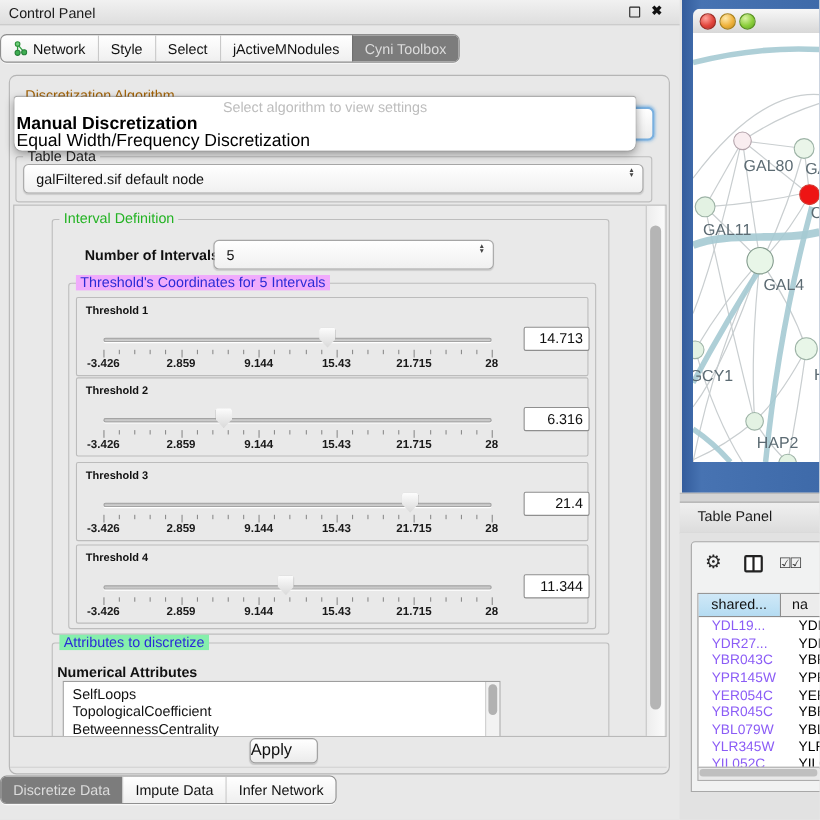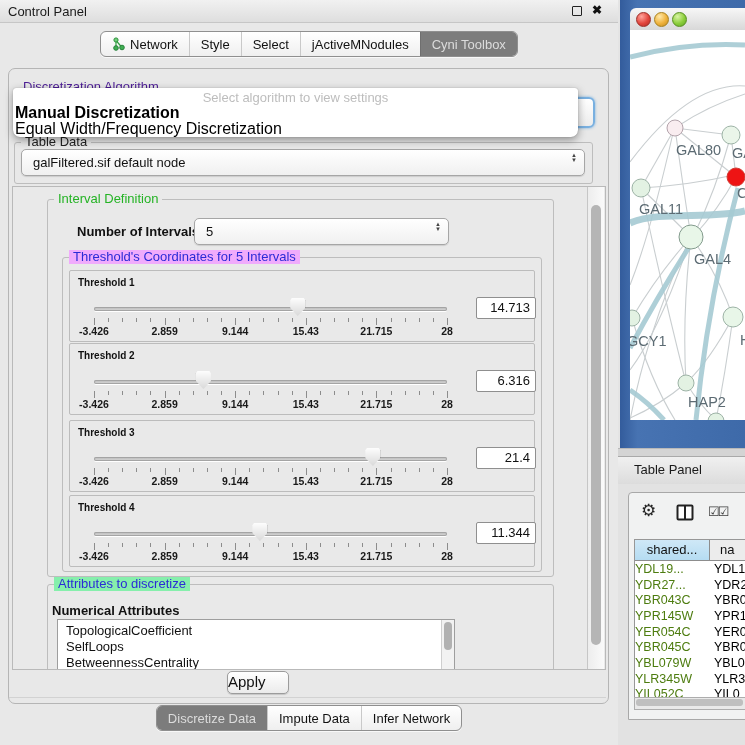--- a/index.html
+++ b/index.html
@@ -9,31 +9,31 @@
     -webkit-font-smoothing:antialiased;
   }
   
   .left-panel{position:absolute;left:0;top:0;width:618px;height:745px;background:#e8e8e8}
   .titlebar{position:absolute;left:0;top:0;right:0;height:22px;
     background:linear-gradient(#f1f1f1,#dedede);border-bottom:1px solid #c6c6c6}
   .titlebar .title{position:absolute;left:8px;top:4px;font-size:13px;color:#1a1a1a}
   .float-icon{position:absolute;right:36px;top:6px;width:8px;height:8px;border:1.5px solid #222;border-radius:1px;background:transparent}
   .close-icon{position:absolute;right:16px;top:3px;font-size:12px;font-weight:bold;color:#111}
 
-  .tabs-row{position:absolute;left:0;right:0;display:flex;justify-content:center}
+  .tabs-row{position:absolute;left:0;right:0;display:flex;justify-content:flex-start}
   .tabs-row.top{top:31px}
   .segmented{display:inline-flex;height:24px;border:1px solid #8f8f8f;border-radius:6px;overflow:hidden;
     background:linear-gradient(#ffffff,#efefef);box-shadow:0 1px 0 rgba(255,255,255,.7)}
   .seg{display:flex;align-items:center;gap:5px;padding:0 11px;font-size:13px;color:#111;border-left:1px solid #c9c9c9;cursor:default;white-space:nowrap}
   .seg:first-child{border-left:none}
   .seg.selected{background:#7c7c7c;color:#dcdcdc;border-left-color:#6f6f6f}
 
   .outer-group{position:absolute;left:8px;top:68px;width:599px;height:634px;
     border:1px solid #b5b5b5;border-radius:7px;background:#e8e8e8}
-  .alg-label{position:absolute;left:20px;top:79px;font-size:13px;color:#4c1d95;background:#e8e8e8;padding:0 3px;z-index:2}
+  .alg-label{position:absolute;left:20px;top:79px;font-size:13px;color:#a16207;background:#e8e8e8;padding:0 3px;z-index:2}
 
   .combo-fragment{position:absolute;left:545px;top:97px;width:46px;height:27px;border-radius:6px;
     border:2px solid #79b0e0;background:linear-gradient(#fff,#ececec);z-index:4;box-shadow:0 0 3px rgba(90,160,220,.8)}
 
   .popup{position:absolute;left:13px;top:88px;width:565px;height:49px;background:#fff;z-index:10;
     border-radius:3px 3px 7px 7px;box-shadow:0 3px 9px rgba(0,0,0,.38),0 0 1px rgba(0,0,0,.35)}
   .popup-hint{position:absolute;left:0;right:0;top:2px;text-align:center;font-size:13px;color:#bdbdbd}
   .popup-item{position:absolute;left:2px;font-size:16px;color:#000;white-space:nowrap}
   .popup-item.first{top:16px;font-weight:bold}
   .popup-item.second{top:32px}
@@ -115,21 +115,21 @@
   .gear{position:absolute;left:12px;top:8px;font-size:17px;color:#262626;line-height:20px}
   .colicon{position:absolute;left:47px;top:11px}
   .checks{position:absolute;left:79px;top:11px;font-size:13px;color:#3a3a3a;letter-spacing:-2px}
 
   .grid{position:absolute;left:5px;top:46px;width:112px;height:158px;border:1px solid #979797;background:#fff;overflow:hidden}
   .grid-head{display:flex;height:21px}
   .gh1{width:74px;background:linear-gradient(#cfe8f7,#b5dcf2);border-right:1px solid #8d8d8d;border-bottom:1px solid #8d8d8d;
     font-size:13px;color:#111;text-align:center;line-height:20px}
   .gh2{flex:1;background:#ececec;border-bottom:1px solid #8d8d8d;font-size:13px;color:#111;padding-left:10px;line-height:20px}
   .grow{display:flex;height:15.7px;align-items:center}
-  .grow .c1{width:74px;padding-left:0;font-size:12.5px;color:#4d7c0f;white-space:nowrap;overflow:hidden}
+  .grow .c1{width:74px;padding-left:12px;font-size:12.5px;color:#8b5cf6;white-space:nowrap;overflow:hidden}
   .grow .c2{flex:1;padding-left:5px;font-size:12.5px;color:#000;white-space:nowrap;overflow:hidden}
   .hbar{position:absolute;left:5px;top:204px;width:112px;height:11px;background:#e9e9e9;border:1px solid #adadad}
   .hthumb{position:absolute;left:1px;top:1px;width:107px;height:7px;background:#bfbfbf;border-radius:3px}
 </style>
 </head>
 <body>
 
 <div class="left-panel">
 
   <div class="titlebar">
@@ -366,22 +366,22 @@
           </div>
       </div>
     </div>
 
     <div class="fieldset attributes-group">
       <span class="legend blue" style="background:#86efac">Attributes to discretize</span>
       <span class="attr-title">Numerical Attributes</span>
       <div class="attr-list">
         <div class="pad"></div>
         <div id="attr-items">
+            <div class="attr-item">SelfLoops</div>
             <div class="attr-item">TopologicalCoefficient</div>
-            <div class="attr-item">SelfLoops</div>
             <div class="attr-item">BetweennessCentrality</div>
           </div>
         <div class="list-vtrack">
             <div class="list-vthumb"></div>
           </div>
       </div>
     </div>
 
     <div class="vtrack">
         <div class="vthumb"></div>

